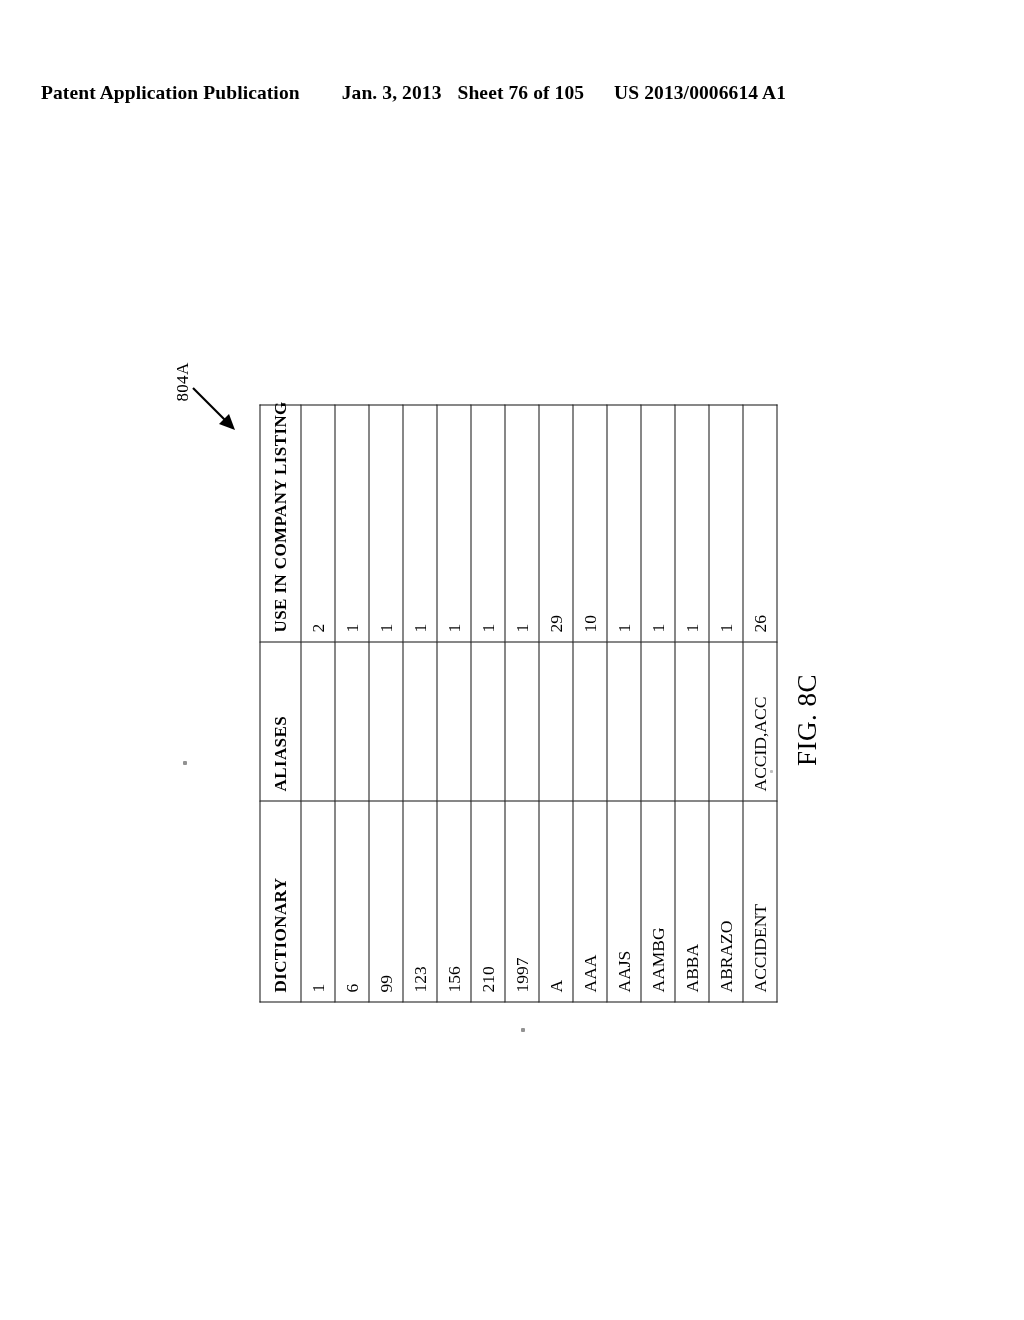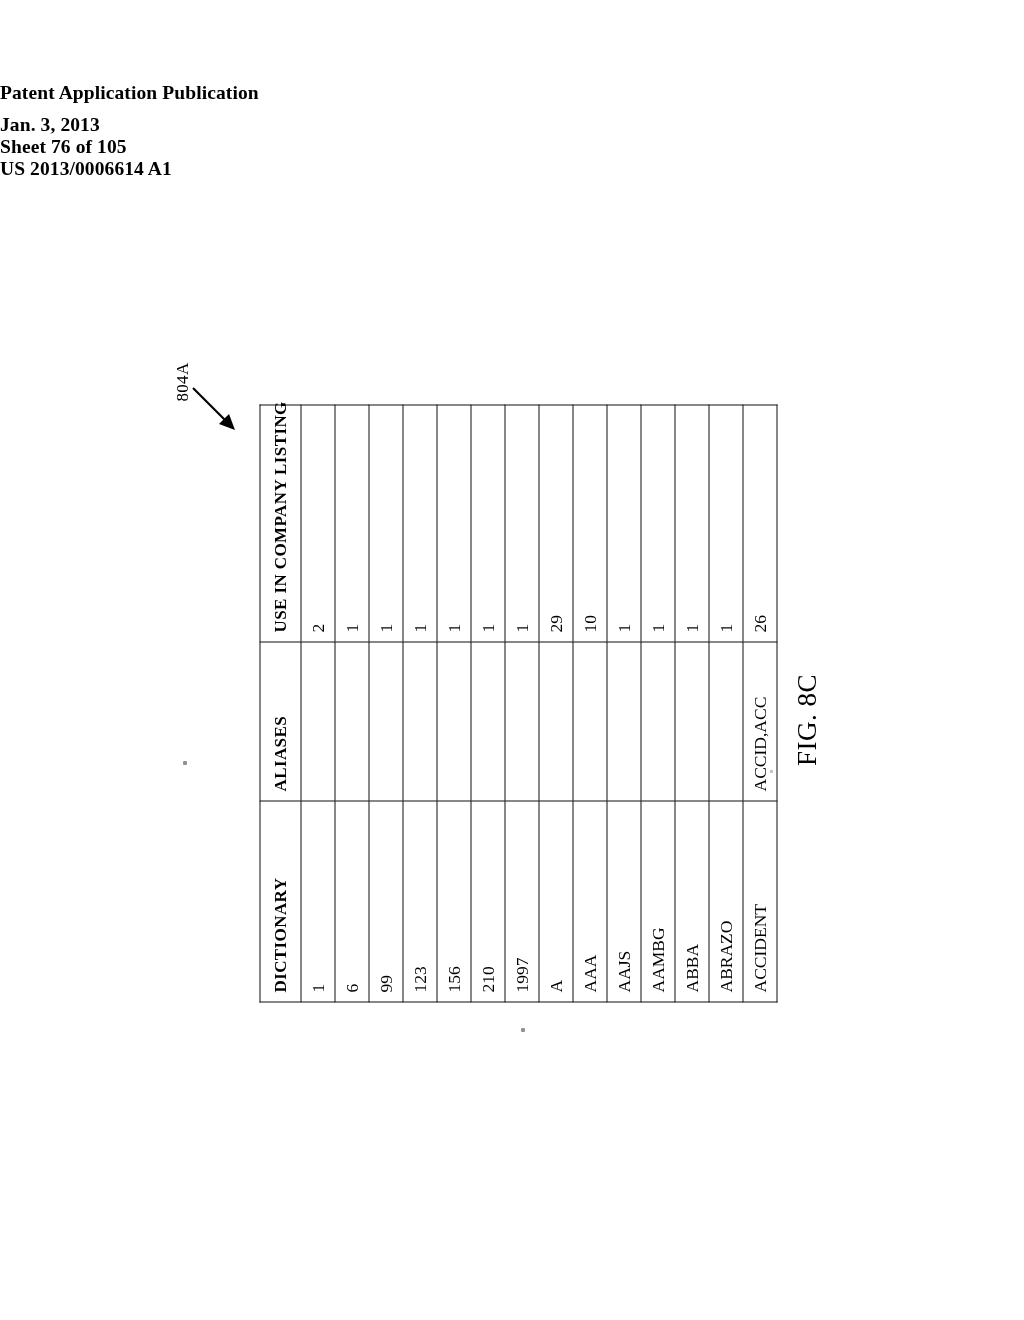--- a/index.html
+++ b/index.html
@@ -22,24 +22,23 @@
     top: 82px;
     left: 0;
     width: 827px;
     display: flex;
     justify-content: center;
     align-items: baseline;
     font-weight: bold;
     font-size: 19.5px;
     letter-spacing: 0.1px;
     white-space: nowrap;
-    flex-direction: column;
   }
   .page-header .hdr-title { margin-right: 42px; }
-  .page-header .hdr-date  { margin-right: 16px; margin-top: 10px; }
+  .page-header .hdr-date  { margin-right: 16px; }
   .page-header .hdr-sheet { margin-right: 30px; }
   .page-header .hdr-pub   { margin-right: 0; }
 
   
   .ref-callout {
     position: absolute;
     left: 176px;
     top: 358px;
     width: 60px;
     height: 70px;

